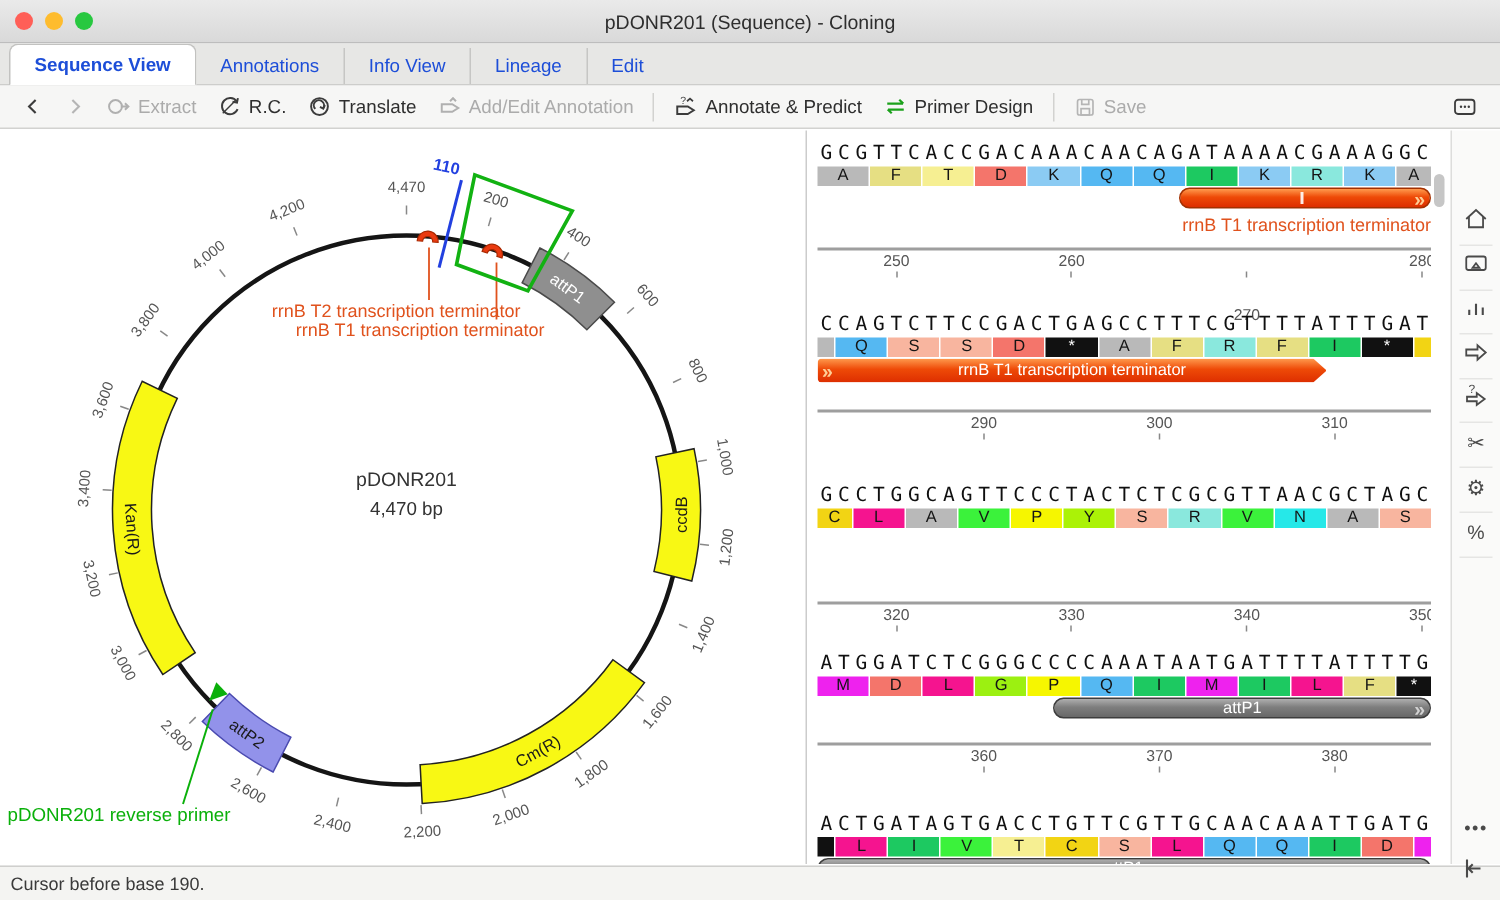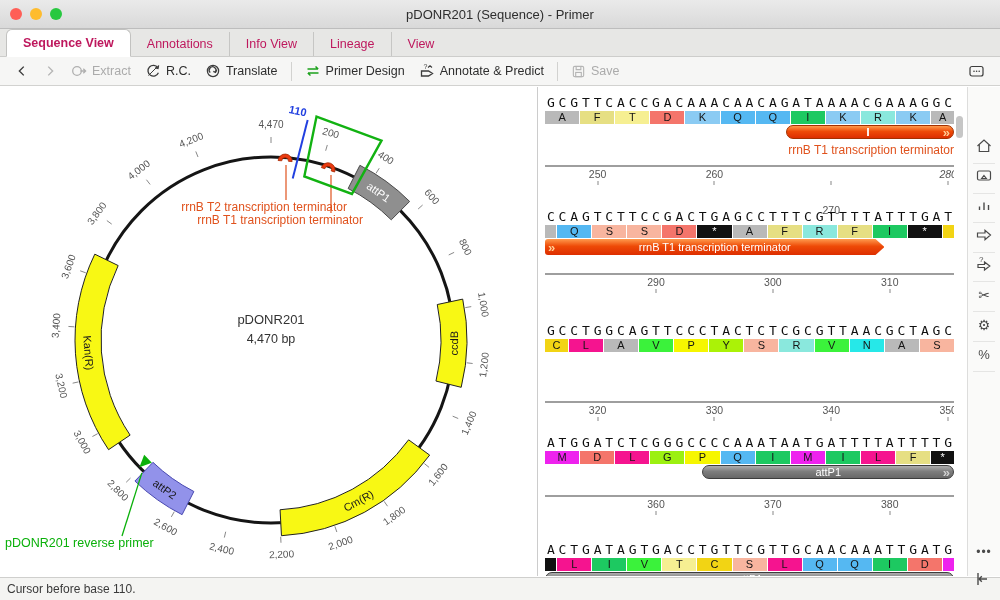--- a/index.html
+++ b/index.html
@@ -7,21 +7,21 @@
   .app{position:relative;width:1000px;height:600px;background:#fff;}
 
   
   .titlebar{position:absolute;top:0;left:0;right:0;height:28px;background:linear-gradient(#eaeaea,#d9d9d9);border-bottom:1px solid #bdbdbd;display:flex;align-items:center;justify-content:center;}
   .traffic{position:absolute;left:10px;top:8px;display:flex;gap:8px;}
   .light{width:12px;height:12px;border-radius:50%;}
   .title{font-size:13px;color:#2e2e2e;}
 
   
   .tabbar{position:absolute;top:29px;left:0;right:0;height:28px;background:#e7e7e5;border-bottom:1px solid #cdcdcb;display:flex;align-items:flex-end;padding-left:6px;box-sizing:border-box;}
-  .tab{height:24px;line-height:24px;padding:0 16px;font-size:12.5px;color:#be185d;border-right:1px solid #c6c6c4;cursor:default;}
+  .tab{height:24px;line-height:24px;padding:0 16px;font-size:12.5px;color:#1d4ed8;border-right:1px solid #c6c6c4;cursor:default;}
   .tab:last-child{border-right:none;}
   .tab.active{background:#fff;font-weight:bold;border:1px solid #c2c2c0;border-bottom:1px solid #fff;border-radius:6px 6px 0 0;height:26px;line-height:26px;margin-bottom:-1px;}
 
   
   .toolbar{position:absolute;top:57px;left:0;right:0;height:29px;background:#f6f6f5;border-bottom:1px solid #d2d2d0;display:flex;align-items:center;padding:0 8px;font-size:12.5px;color:#2e2e2e;box-sizing:border-box;}
   .tb-btn{display:flex;align-items:center;gap:5px;padding:0 7px;height:24px;white-space:nowrap;}
   .tb-btn.disabled{color:#ababab;}
   .tb-sep{width:1px;height:19px;background:#d2d2d0;margin:0 6px;}
   .tb-spacer{flex:1;}
   .tb-ico{display:block;}
@@ -69,29 +69,29 @@
 <body>
 
 <div class="app">
 
   <div class="titlebar">
     <div class="traffic">
       <span class="light" id="light-close" style="background: rgb(255, 95, 87);"></span>
       <span class="light" id="light-min" style="background: rgb(254, 188, 46);"></span>
       <span class="light" id="light-zoom" style="background: rgb(40, 200, 64);"></span>
     </div>
-    <div class="title">pDONR201 (Sequence) - Primer</div>
+    <div class="title">pDONR201 (Sequence) - Cloning</div>
   </div>
 
   <div class="tabbar">
     <div class="tab active">Sequence View</div>
     <div class="tab">Annotations</div>
     <div class="tab">Info View</div>
     <div class="tab">Lineage</div>
-    <div class="tab">View</div>
+    <div class="tab">Edit</div>
   </div>
 
   <div class="toolbar">
     <div class="tb-btn">
       <svg class="tb-ico" width="14" height="14" viewBox="0 0 16 16" fill="none" stroke="#3c3c3c" stroke-width="1.6">
           <path d="M10 3 L5 8 L10 13"></path>
         </svg>
     </div>
     <div class="tb-btn disabled">
       <svg class="tb-ico" width="14" height="14" viewBox="0 0 16 16" fill="none" stroke="#b5b5b5" stroke-width="1.6">
@@ -114,35 +114,42 @@
       <span>R.C.</span>
     </div>
     <div class="tb-btn">
       <svg class="tb-ico" width="16" height="16" viewBox="0 0 16 16" fill="none" stroke="#3c3c3c" stroke-width="1.3">
           <circle cx="8" cy="8" r="5.6"></circle>
           <path d="M5.2 9.6 A3.4 3.4 0 1 1 10.5 9"></path>
           <path d="M11.6 7 L10.5 9.4 L8.3 8.3"></path>
         </svg>
       <span>Translate</span>
     </div>
+    <div class="tb-btn disabled">
+      <svg class="tb-ico" width="16" height="16" viewBox="0 0 16 16" fill="none" stroke="#b0b0b0" stroke-width="1.3">
+          <path d="M2.5 6.5 H9.5 L13.5 9 L9.5 11.5 H2.5 Z"></path>
+          <path d="M8 4.5 L10 2.5 L12 4.5"></path>
+        </svg>
+      <span>Add/Edit Annotation</span>
+    </div>
     <div class="tb-sep"></div>
-    <div class="tb-btn">
-      <svg class="tb-ico" width="16" height="16" viewBox="0 0 16 16" fill="none" stroke="#1ba11b" stroke-width="1.5">
-          <path d="M2.5 6 H13 M10.5 3.5 L13.2 6"></path>
-          <path d="M13.5 10 H3 M5.5 12.5 L2.8 10"></path>
-        </svg>
-      <span>Primer Design</span>
-    </div>
     <div class="tb-btn">
       <svg class="tb-ico" width="16" height="16" viewBox="0 0 16 16" fill="none" stroke="#3c3c3c" stroke-width="1.3">
           <path d="M2.5 8 H9.5 L13.5 10.5 L9.5 13 H2.5 Z"></path>
           <text x="4.5" y="6" font-size="7" fill="#3c3c3c" stroke="none" font-family="Liberation Sans,sans-serif">?</text>
           <path d="M9 4.5 L11 2.8 L13 4.5" stroke-width="1.1"></path>
         </svg>
       <span>Annotate &amp; Predict</span>
+    </div>
+    <div class="tb-btn">
+      <svg class="tb-ico" width="16" height="16" viewBox="0 0 16 16" fill="none" stroke="#1ba11b" stroke-width="1.5">
+          <path d="M2.5 6 H13 M10.5 3.5 L13.2 6"></path>
+          <path d="M13.5 10 H3 M5.5 12.5 L2.8 10"></path>
+        </svg>
+      <span>Primer Design</span>
     </div>
     <div class="tb-sep"></div>
     <div class="tb-btn disabled">
       <svg class="tb-ico" width="15" height="15" viewBox="0 0 16 16" fill="none" stroke="#b5b5b5" stroke-width="1.2">
           <rect x="2.5" y="2.5" width="11" height="11" rx="1.5"></rect>
           <path d="M5.5 2.5 V6 H10.5 V2.5"></path>
           <rect x="5" y="9" width="6" height="4.5"></rect>
         </svg>
       <span>Save</span>
     </div>
@@ -292,21 +299,21 @@
           </div>
           <div class="feature-label">rrnB T1 transcription terminator</div>
           <div class="ruler" style="top: 69px;">
             <div class="ruler-line"></div>
             <span class="ruler-num" style="left: 12.8571%;">250</span>
             <span class="ruler-tick" style="left: 12.8571%;"></span>
             <span class="ruler-num" style="left: 41.4286%;">260</span>
             <span class="ruler-tick" style="left: 41.4286%;"></span>
             <span class="ruler-num" style="left: 70%; margin-top: 36px;">270</span>
             <span class="ruler-tick" style="left: 70%;"></span>
-            <span class="ruler-num" style="left: 98.5714%; font-style: italic;">280</span>
+            <span class="ruler-num" style="left: 98.5714%;">280</span>
             <span class="ruler-tick" style="left: 98.5714%;"></span>
           </div>
         </div>
         <div class="seq-row" style="top: 123px; height: 100px;">
           <div class="seq-letters">
             <span>C</span>
             <span>C</span>
             <span>A</span>
             <span>G</span>
             <span>T</span>
@@ -597,21 +604,21 @@
         <div class="rail-sep" style="top: 224px;"></div>
         <div class="rail-icon" style="top: 228px;"><span class="rail-glyph">⚙</span></div>
         <div class="rail-sep" style="top: 254px;"></div>
         <div class="rail-icon" style="top: 258px;"><span class="rail-glyph" style="font-size:13px;">%</span></div>
         <div class="rail-sep" style="top: 284px;"></div>
         <div class="rail-icon" style="top: 455px;"><span class="rail-glyph" style="letter-spacing:1px;font-size:12px;">•••</span></div>
       </div>
   </div>
 
   <div class="statusbar">
-    <span>Cursor before base 110.</span>
+    <span>Cursor before base 190.</span>
   </div>
 
   <div class="collapse-btn">
     <svg width="20" height="20" viewBox="0 0 20 20" fill="none" stroke="#4a4a4a" stroke-width="1.4">
         <path d="M6 4 V16"></path>
         <path d="M15 10 H7 M9.8 7.2 L7 10 L9.8 12.8"></path>
       </svg>
   </div>
 
 </div>

